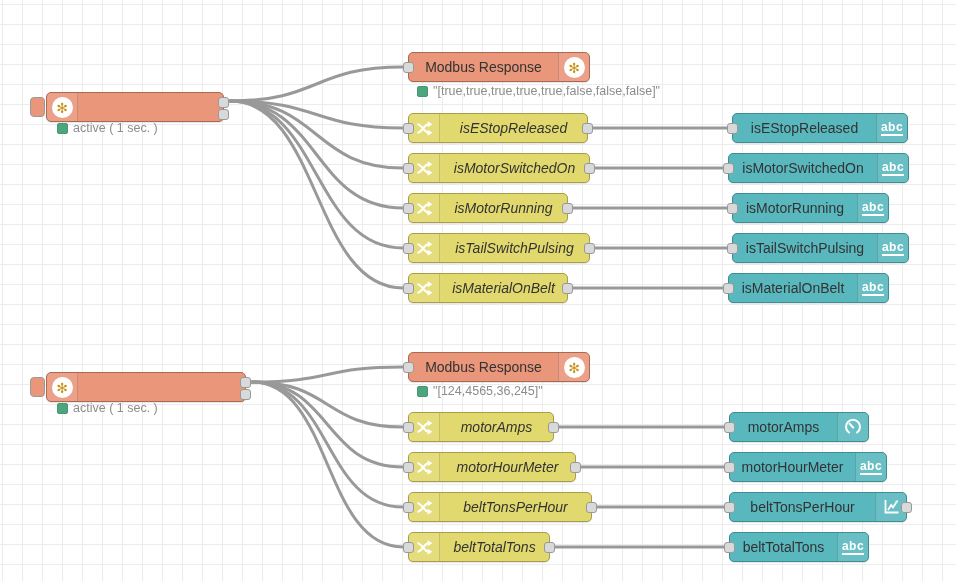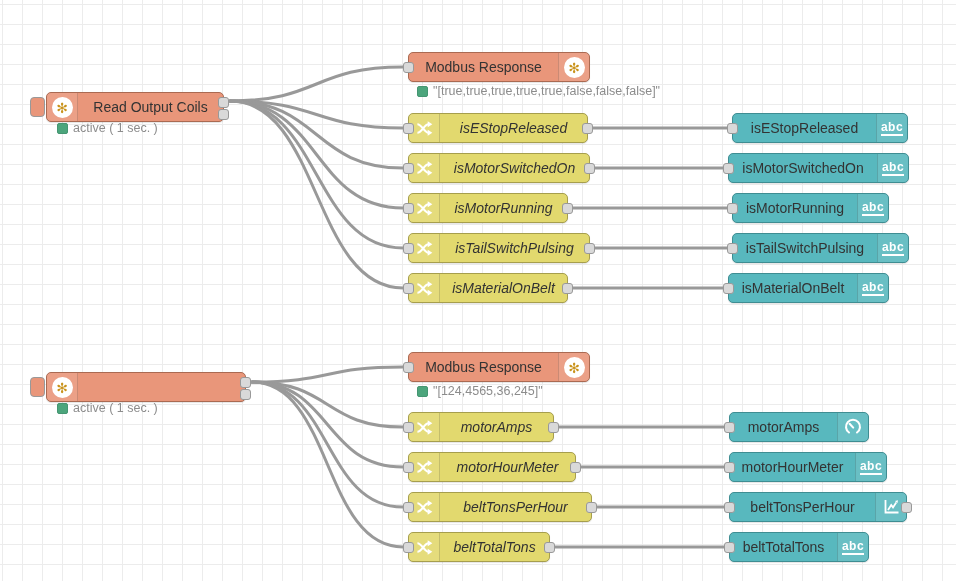--- a/index.html
+++ b/index.html
@@ -85,21 +85,20 @@
     <path d="M554 547 L725 547"></path>
   </svg>
 
   <div class="node modbus-node" style="left:46px;top:92px;width:178px;">
     <span class="inject-btn"></span>
     <span class="icon-area icon-left">
       <span class="mb-circle">
           <span class="mb-star">✻</span>
         </span>
     </span>
-    <span class="label">Read Output Coils</span>
     <span class="port port-out-1"></span>
     <span class="port port-out-2"></span>
   </div>
   <div class="status" style="left:57px;top:121px;">
     <span class="status-dot"></span>
     <span>active ( 1 sec. )</span>
   </div>
 
   <div class="node modbus-node" style="left:408px;top:52px;width:182px;">
     <span class="port port-in"></span>

